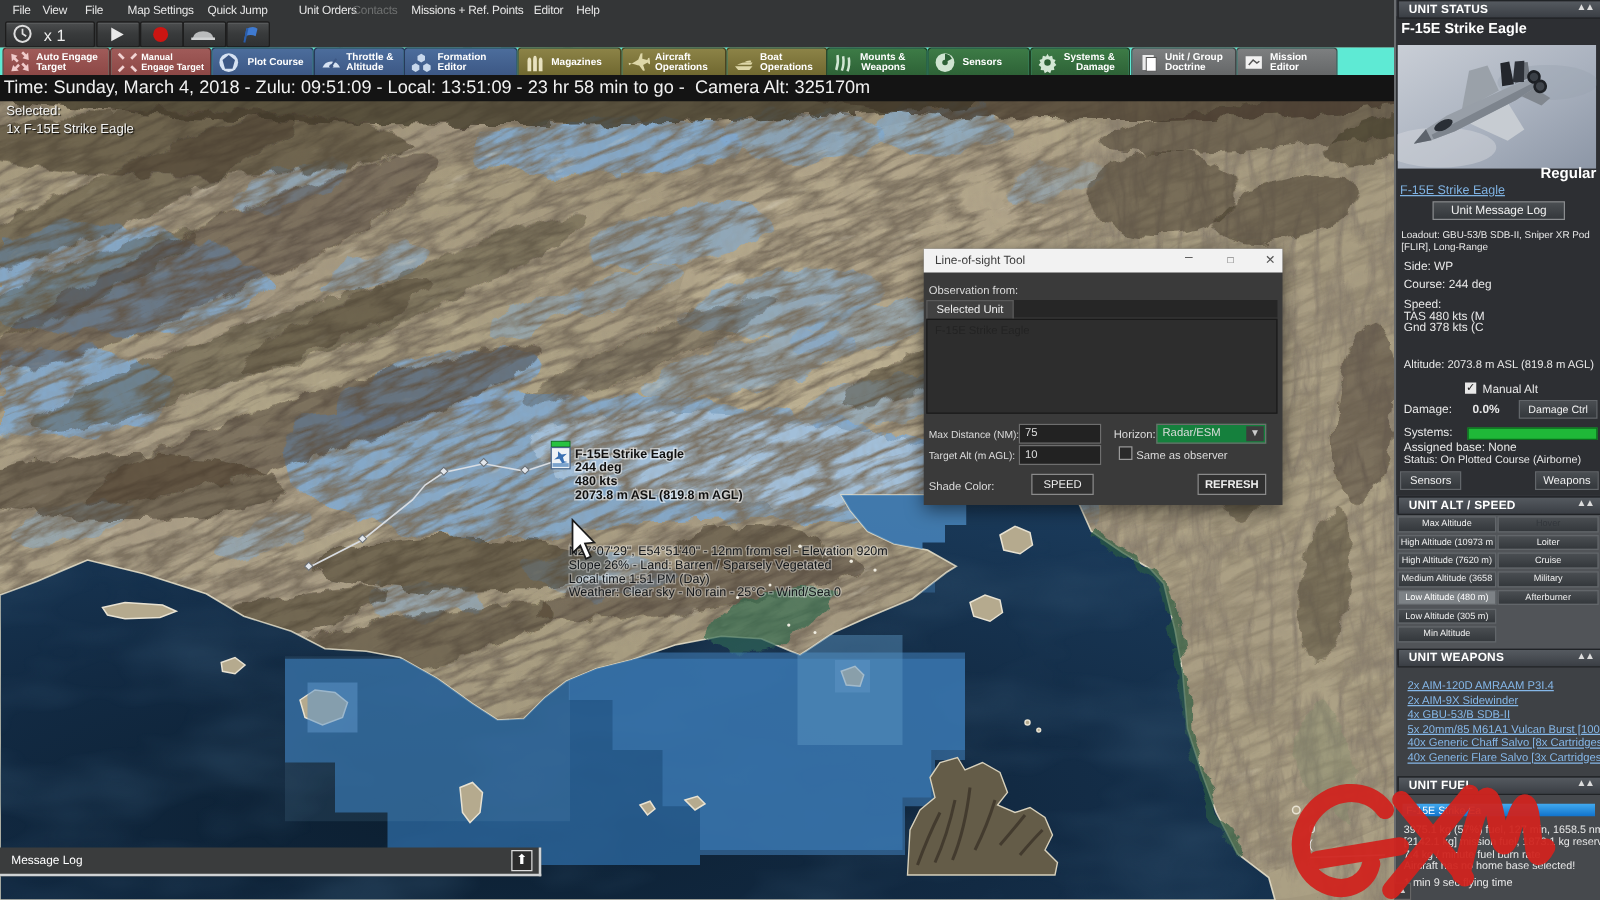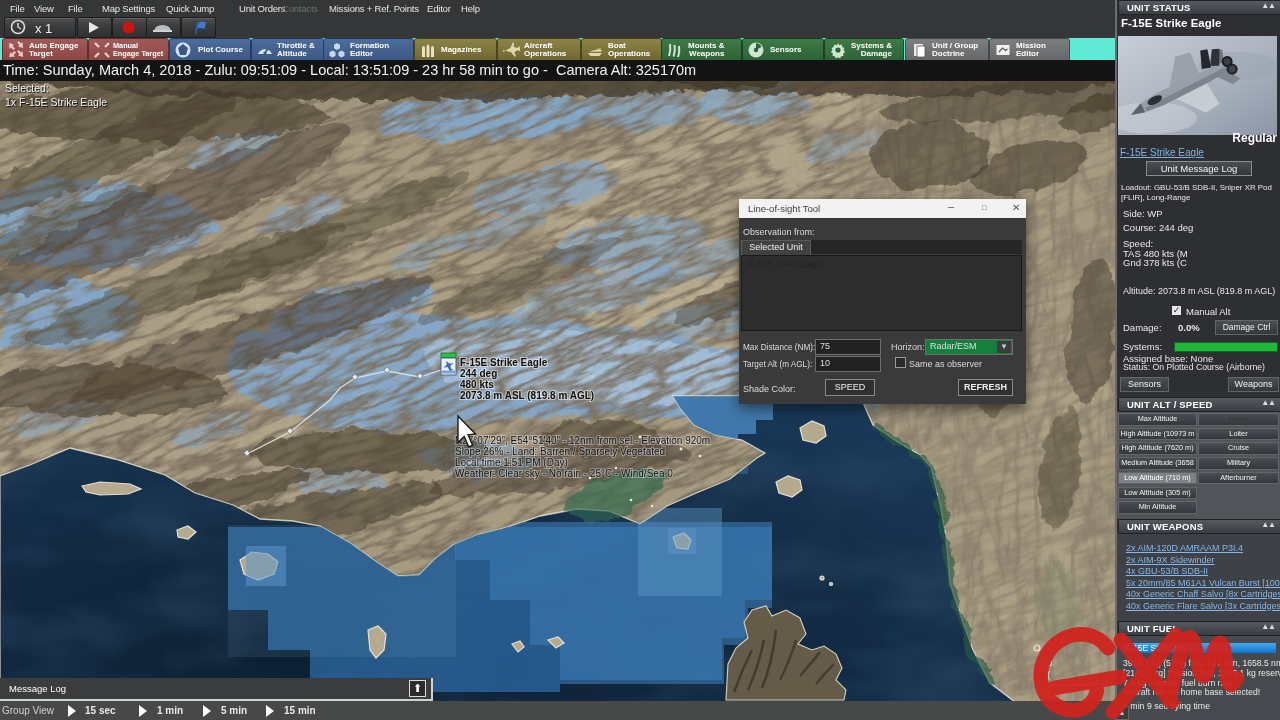--- a/index.html
+++ b/index.html
@@ -439,31 +439,20 @@
 <div class="din" style="left:76px;top:157px;width:60px;height:13px">10</div>
 <div style="position:absolute;left:156px;top:158px;width:9px;height:9px;background:#2a2a2a;border:1px solid #9a9a9a"></div>
 <span style="position:absolute;left:170px;top:160px">Same as observer</span>
 <span style="position:absolute;left:4px;top:185px">Shade Color:</span>
 <div class="dbtn" style="left:86px;top:180px;width:48px;height:15px;font-size:9px;line-height:15px">SPEED</div>
 <div class="dbtn" style="left:219px;top:180px;width:53px;height:15px;font-weight:bold;font-size:9px;line-height:15px">REFRESH</div>
 </div>
 <div id="msgbar" class="abs">
       <span style="position:absolute;left:9px;top:5px">Message Log</span>
 <div style="position:absolute;left:409px;top:2px;width:15px;height:15px;border:1px solid #ddd;background:#2c2c2c;color:#fff;font-size:11px;text-align:center;line-height:15px">⬆</div>
-</div>
-<div id="botbar" class="abs">
-<span style="position:absolute;left:2px;top:4px;color:#cfcfcf">Group View</span>
-<div class="pl" style="left:68px"></div>
-      <b style="position:absolute;left:85px;top:4px">15 sec</b>
-<div class="pl" style="left:139px"></div>
-      <b style="position:absolute;left:157px;top:4px">1 min</b>
-<div class="pl" style="left:203px"></div>
-      <b style="position:absolute;left:221px;top:4px">5 min</b>
-<div class="pl" style="left:266px"></div>
-      <b style="position:absolute;left:284px;top:4px">15 min</b>
 </div>
 <div id="sidebar" class="abs">
 <div style="position:absolute;left:0;top:13px;width:163px;height:383px;background:#2d2f33"></div>
 <div style="position:absolute;left:0;top:411px;width:163px;height:108px;background:#515458"></div>
 <div style="position:absolute;left:0;top:532px;width:163px;height:89px;background:#3e4145"></div>
 <div style="position:absolute;left:0;top:633px;width:163px;height:87px;background:#46494d"></div>
 <div class="phead" style="top:0">
         <b>UNIT STATUS</b>
         <span class="chev">▲▲</span>
       </div>
@@ -523,21 +512,21 @@
         <span class="chev">▲▲</span>
       </div>
 <div class="sbtn" style="left:1px;top:413px;width:77px;height:10.5px;line-height:10.5px">Max Altitude</div>
 <div class="sbtn" style="left:81px;top:413px;width:79px;height:10.5px;line-height:10.5px;color:#33373c">Hover</div>
 <div class="sbtn" style="left:1px;top:427.7px;width:77px;height:10.5px;line-height:10.5px">High Altitude (10973 m</div>
 <div class="sbtn" style="left:81px;top:427.7px;width:79px;height:10.5px;line-height:10.5px">Loiter</div>
 <div class="sbtn" style="left:1px;top:442.4px;width:77px;height:10.5px;line-height:10.5px">High Altitude (7620 m)</div>
 <div class="sbtn" style="left:81px;top:442.4px;width:79px;height:10.5px;line-height:10.5px">Cruise</div>
 <div class="sbtn" style="left:1px;top:457.1px;width:77px;height:10.5px;line-height:10.5px">Medium Altitude (3658</div>
 <div class="sbtn" style="left:81px;top:457.1px;width:79px;height:10.5px;line-height:10.5px">Military</div>
-<div class="sbtn" style="left:1px;top:471.8px;width:77px;height:10.5px;line-height:10.5px;background:#7d8286;color:#fff">Low Altitude (710 m)</div>
+<div class="sbtn" style="left:1px;top:471.8px;width:77px;height:10.5px;line-height:10.5px;background:#7d8286;color:#fff">Low Altitude (480 m)</div>
 <div class="sbtn" style="left:81px;top:471.8px;width:79px;height:10.5px;line-height:10.5px">Afterburner</div>
 <div class="sbtn" style="left:1px;top:486.5px;width:77px;height:10.5px;line-height:10.5px">Low Altitude (305 m)</div>
 <div class="sbtn" style="left:1px;top:501.2px;width:77px;height:10.5px;line-height:10.5px">Min Altitude</div>
 <div class="phead" style="top:519px">
         <b>UNIT WEAPONS</b>
         <span class="chev">▲▲</span>
       </div>
 <span class="wlink" style="top:543px">2x AIM-120D AMRAAM P3I.4</span>
 <span class="wlink" style="top:554.5px">2x AIM-9X Sidewinder</span>
 <span class="wlink" style="top:566px">4x GBU-53/B SDB-II</span>

